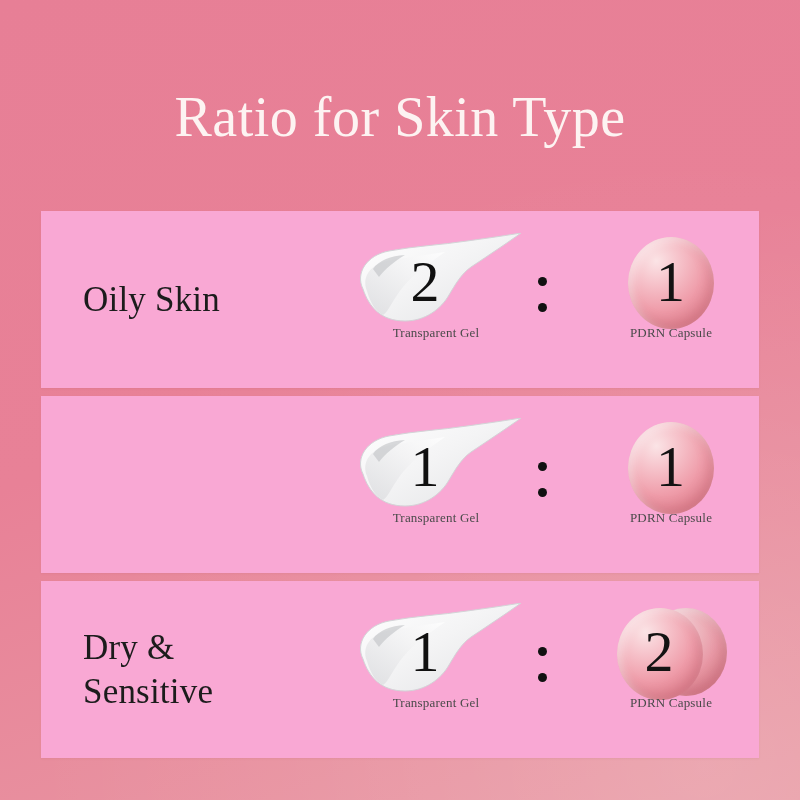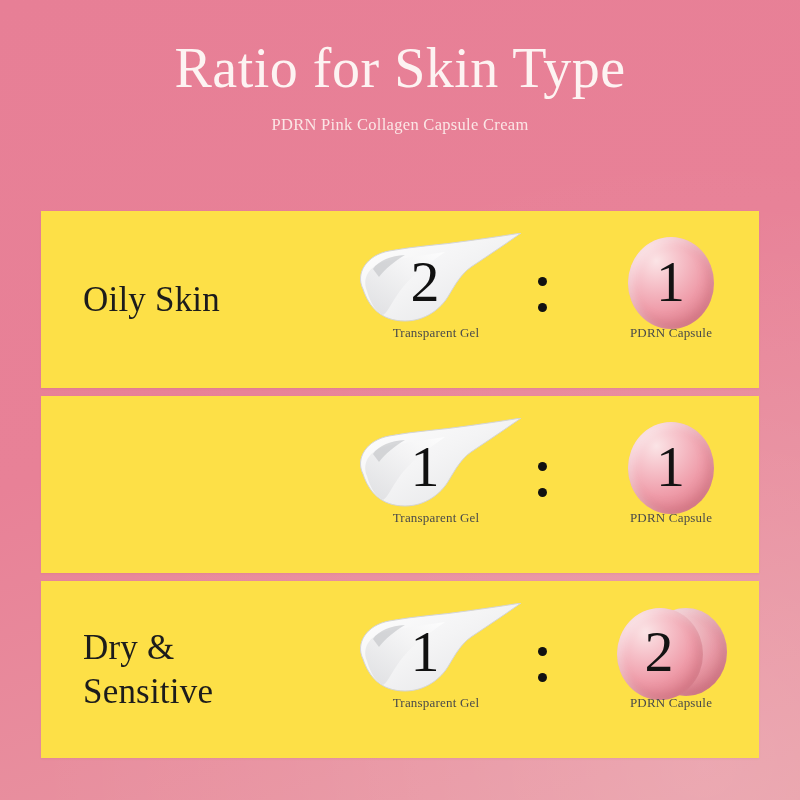--- a/index.html
+++ b/index.html
@@ -8,36 +8,36 @@
     font-family:"Liberation Serif", serif;
     background:#e88197;
     background-image:
       radial-gradient(120% 110% at 88% 96%, rgba(255,255,255,0.16) 0%, rgba(255,255,255,0.05) 42%, rgba(255,255,255,0) 70%),
       linear-gradient(160deg, #e77f96 0%, #e88197 45%, #e89aa4 100%);
     overflow:hidden;
     position:relative;
   }
 
   
-  .header { text-align:center; padding-top:40px; }
+  .header { text-align:center; padding-top:89px; }
   .title {
     font-family:"Liberation Serif", serif;
     font-size:56px; line-height:1.0; color:#fdf3f2;
     font-weight:400; letter-spacing:0.5px;
   }
   .subtitle {
     margin-top:19px;
     font-family:"Liberation Serif", serif;
     font-size:16.5px; color:#fbe6e6; letter-spacing:0.3px;
   }
 
   
   .cards { position:absolute; left:41px; top:211px; width:718px; }
   .card {
-    background:#fde047;
+    background:#f9a8d4;
     height:177px;
     margin-bottom:8px;
     position:relative;
     box-shadow:0 1px 2px rgba(140,50,70,0.07);
   }
   .card:last-child { margin-bottom:0; }
 
   
   .skin-label {
     position:absolute; left:42px; top:50%;
@@ -103,21 +103,20 @@
     font-size:58px; color:#131313; font-weight:400;
   }
   .cap-num.single { margin-left:-1px; }
   .cap-num.double { margin-left:-24px; }
 </style>
 </head>
 <body>
 
 <div class="header">
   <div class="title">Ratio for Skin Type</div>
-  <div class="subtitle">PDRN Pink Collagen Capsule Cream</div>
 </div>
 
 <div class="cards">
 
   <div class="card">
     <div class="skin-label">Oily Skin</div>
 
     <div class="gel-group">
       <div class="gel-art">
         <svg class="gel-svg" width="175" height="100" viewBox="0 0 175 100">

